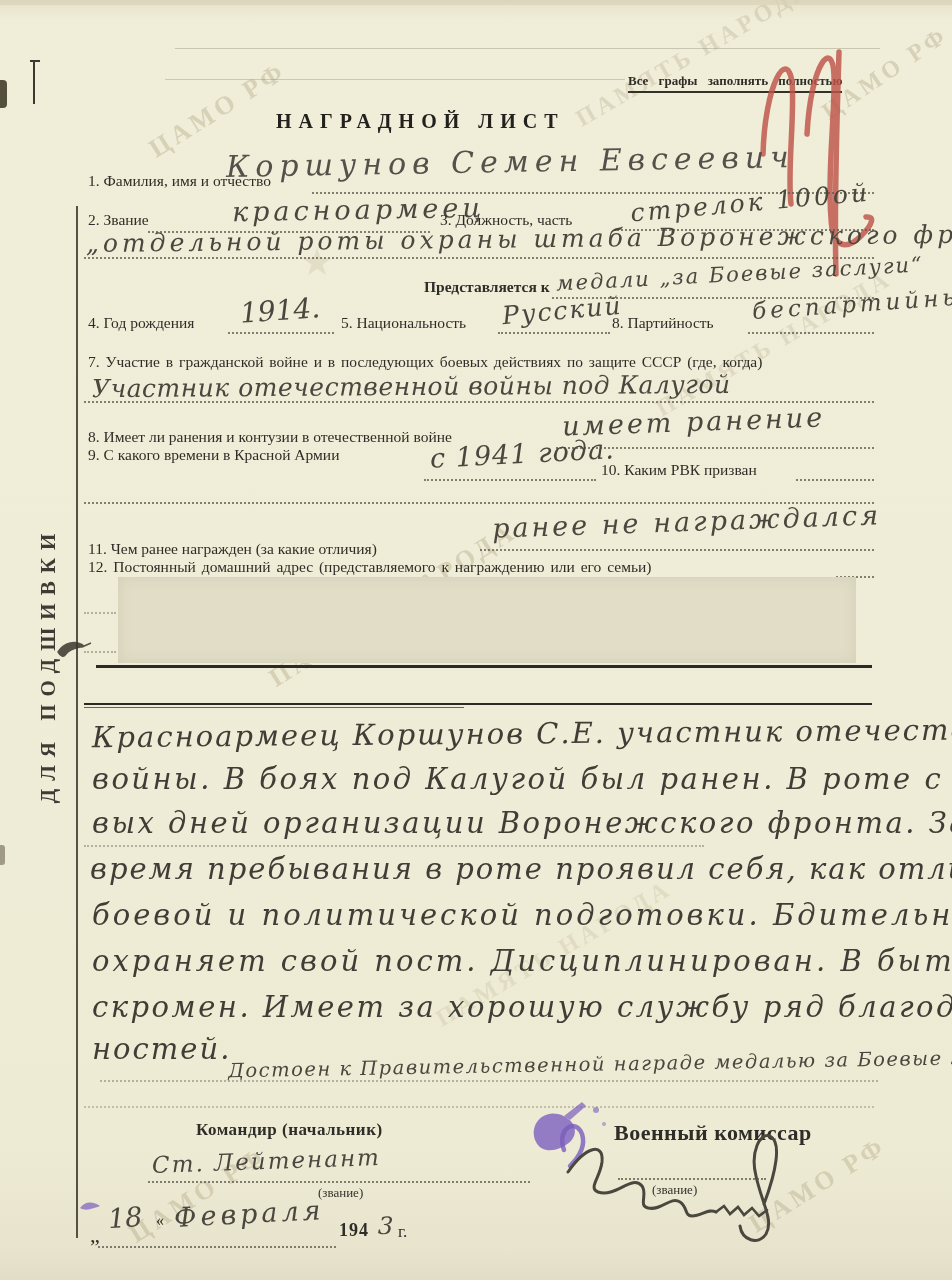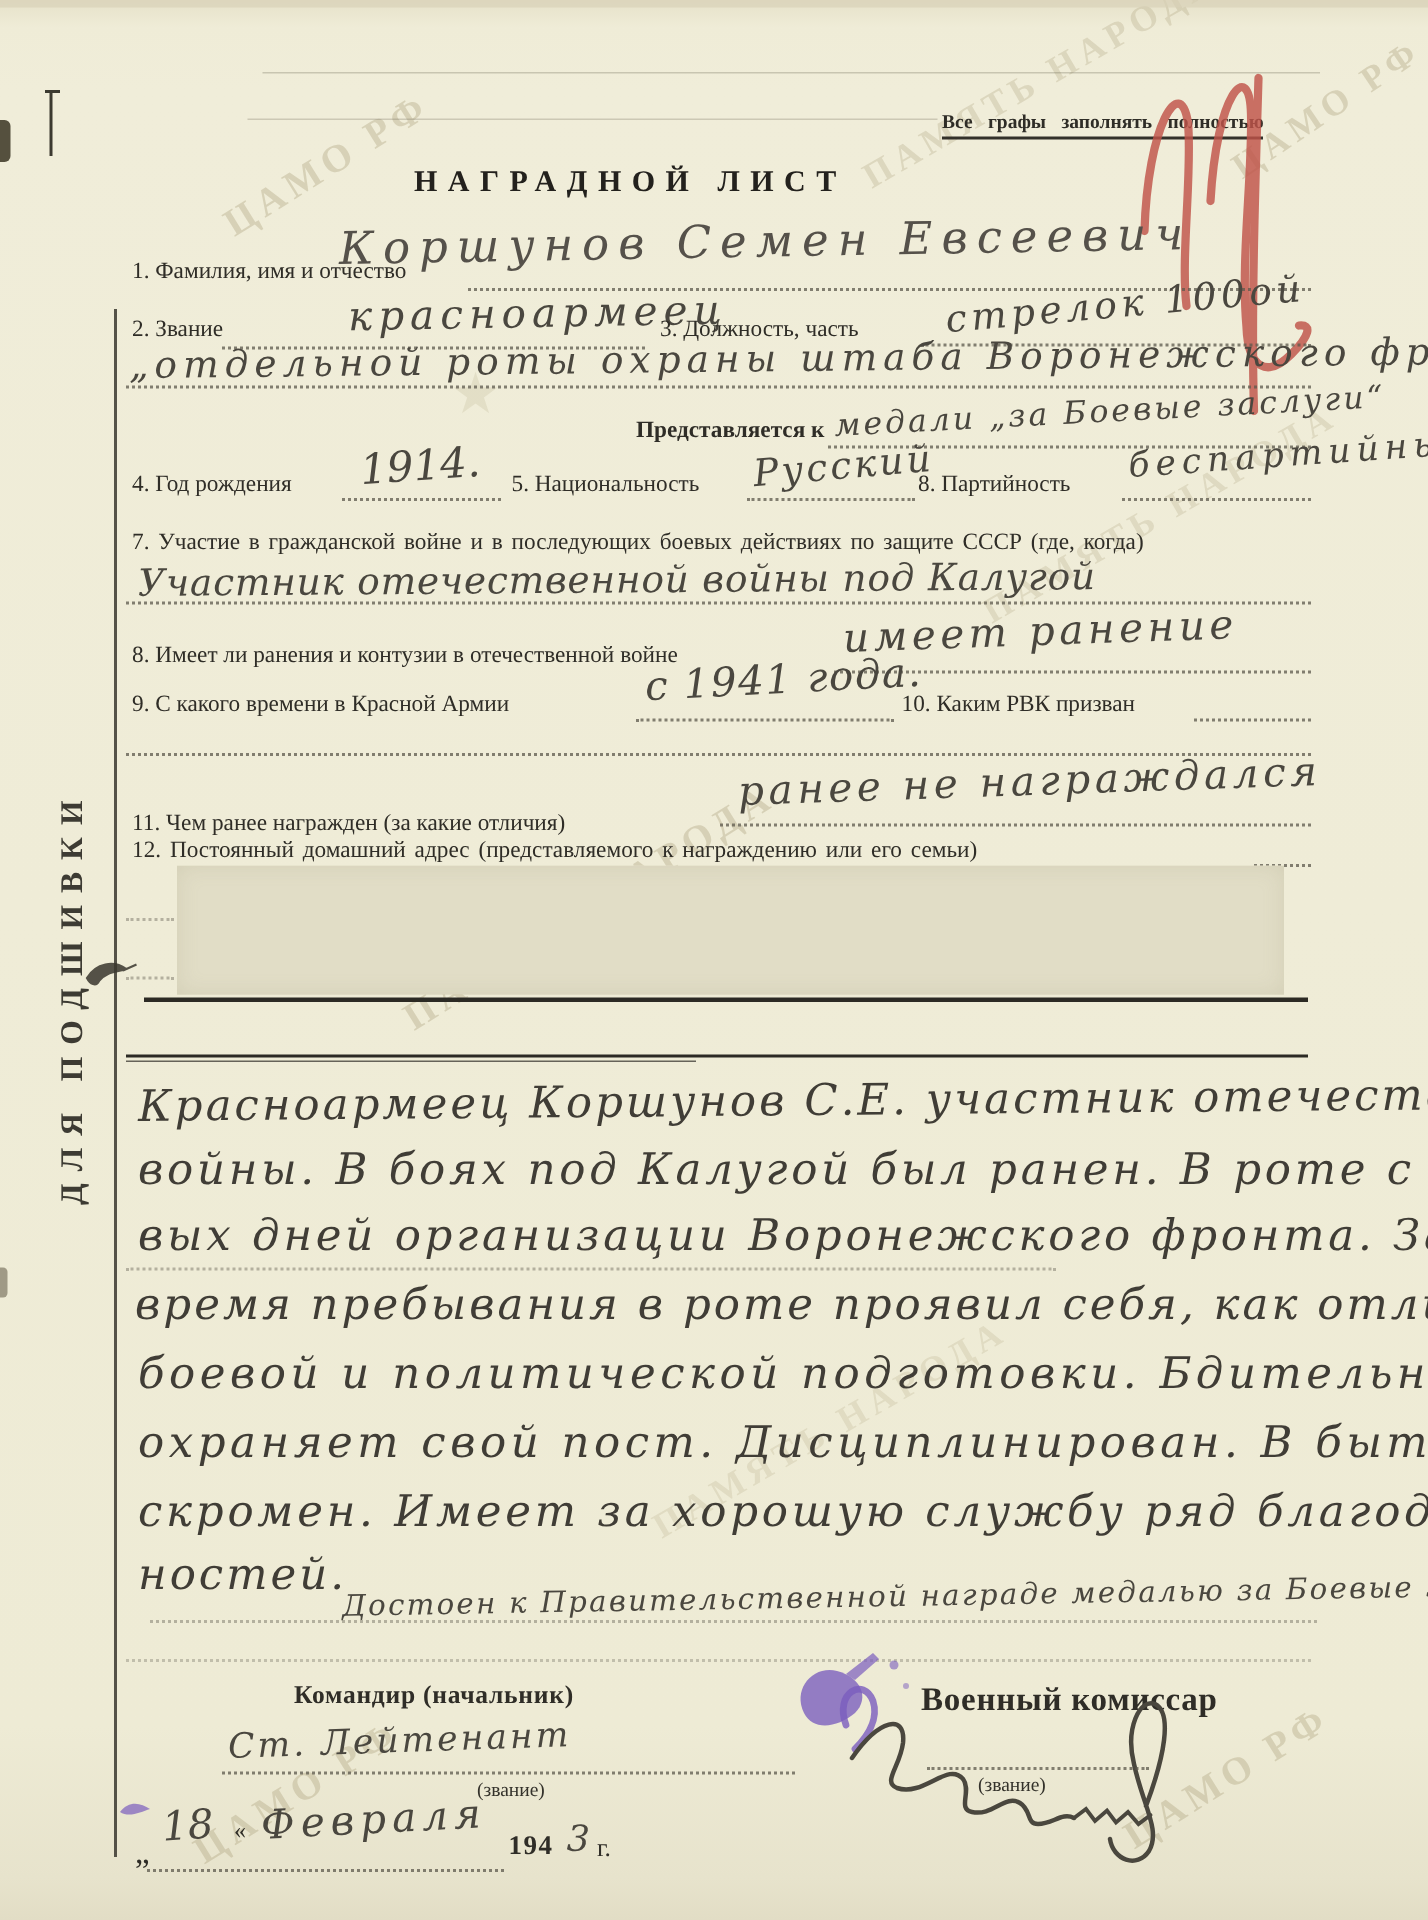--- a/index.html
+++ b/index.html
@@ -100,21 +100,21 @@
   <div class="abs dots" style="left:748px;top:332px;width:126px;"></div>
 
   <div class="abs printed label" style="left:88px;top:353px;word-spacing:2px;">7. Участие в гражданской войне и в последующих боевых действиях по защите СССР (где, когда)</div>
   <div class="abs hw" style="left:92px;top:372px;font-size:25px;letter-spacing:.5px;transform:rotate(-0.4deg);">Участник отечественной войны под Калугой</div>
   <div class="abs dots" style="left:84px;top:401px;width:790px;"></div>
 
   <div class="abs printed label" style="left:88px;top:428px;">8. Имеет ли ранения и контузии в отечественной войне</div>
   <div class="abs hw" style="left:562px;top:406px;font-size:27px;letter-spacing:3px;transform:rotate(-2deg);">имеет ранение</div>
   <div class="abs dots" style="left:556px;top:447px;width:318px;"></div>
 
-  <div class="abs printed label" style="left:88px;top:461px;">9. С какого времени в Красной Армии</div>
+  <div class="abs printed label" style="left:88px;top:446px;">9. С какого времени в Красной Армии</div>
   <div class="abs hw" style="left:430px;top:438px;font-size:27px;letter-spacing:1px;transform:rotate(-3deg);">с 1941 года.</div>
   <div class="abs dots" style="left:424px;top:479px;width:172px;"></div>
   <div class="abs printed label" style="left:601px;top:461px;">10. Каким РВК призван</div>
   <div class="abs dots" style="left:796px;top:479px;width:78px;"></div>
   <div class="abs dots" style="left:84px;top:502px;width:790px;"></div>
 
   <div class="abs printed label" style="left:88px;top:540px;">11. Чем ранее награжден (за какие отличия)</div>
   <div class="abs hw" style="left:492px;top:506px;font-size:27px;letter-spacing:3px;transform:rotate(-2deg);">ранее не награждался</div>
   <div class="abs dots" style="left:480px;top:549px;width:394px;"></div>
 

